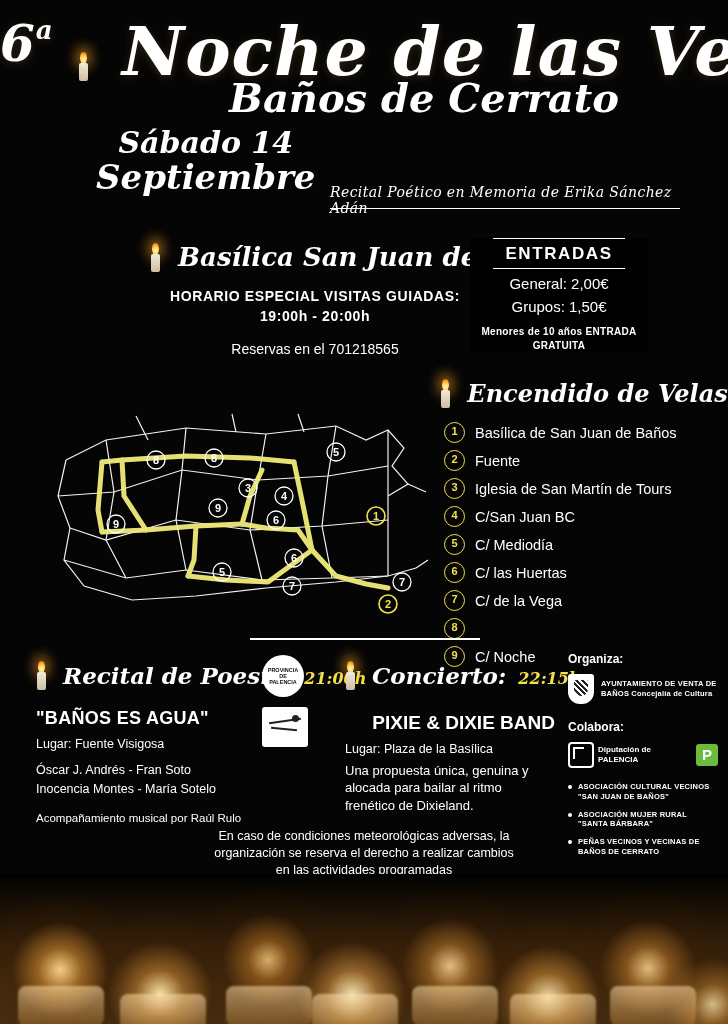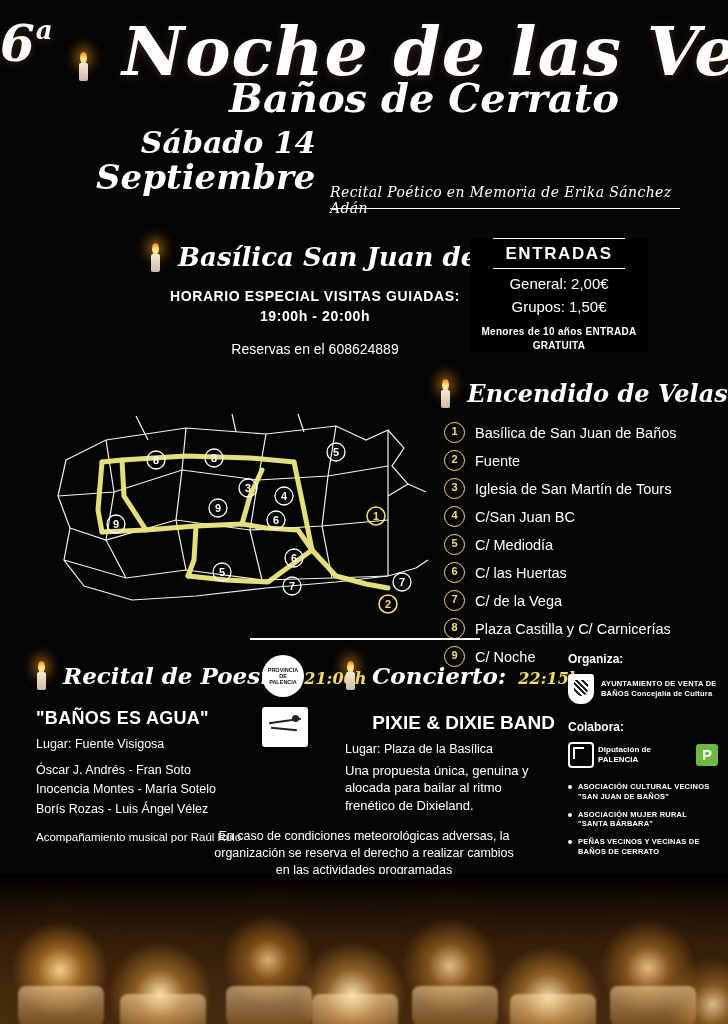--- a/index.html
+++ b/index.html
@@ -87,21 +87,21 @@
     line-height: 1;
     margin-top: -6px;
     padding-left: 120px;
     white-space: nowrap;
   }
 
   .date-block {
     position: absolute;
     top: 128px;
     left: 96px;
-    text-align: right;
+    text-align: center;
     font-family: "DejaVu Serif", serif;
     font-style: italic;
     font-weight: bold;
     line-height: 1.0;
   }
   .date-day { font-size: 30px; }
   .date-month { font-size: 34px; margin-top: 2px; }
 
   .dedication {
     position: absolute;
@@ -421,21 +421,21 @@
 
   <div class="basilica">
     <div class="basilica-title">
       <span class="candle"><span class="flame"></span><span class="body"></span></span>
       <span>Basílica San Juan de Baños</span>
     </div>
     <div class="basilica-schedule">
       <div>HORARIO ESPECIAL VISITAS GUIADAS:</div>
       <div>19:00h - 20:00h</div>
     </div>
-    <div class="basilica-res">Reservas en el 608624889</div>
+    <div class="basilica-res">Reservas en el 701218565</div>
   </div>
 
   <div class="tickets">
     <div class="tickets-title">ENTRADAS</div>
     <div class="tickets-line">General: 2,00€</div>
     <div class="tickets-line">Grupos: 1,50€</div>
     <div class="tickets-note">Menores de 10 años ENTRADA GRATUITA</div>
   </div>
 
   <div class="map">
@@ -529,21 +529,20 @@
       <li>
           <span class="bullet-num">6</span>
           <span>C/ las Huertas</span>
         </li>
       <li>
           <span class="bullet-num">7</span>
           <span>C/ de la Vega</span>
         </li>
       <li>
           <span class="bullet-num">8</span>
-          <span>Plaza Castilla y C/ Carnicerías</span>
         </li>
       <li>
           <span class="bullet-num">9</span>
           <span>C/ Noche</span>
         </li>
     </ol>
   </div>
 
   <div class="rule rule-mid"></div>
 
@@ -551,21 +550,20 @@
     <div class="sec-title">
       <span class="candle"><span class="flame"></span><span class="body"></span></span>
       <span>Recital de Poesía:</span>
       <span class="time">21:00h</span>
     </div>
     <div class="sec-h2">"BAÑOS ES AGUA"</div>
     <div class="sec-place">Lugar: Fuente Visigosa</div>
     <div class="sec-names">
       <div>Óscar J. Andrés - Fran Soto</div>
       <div>Inocencia Montes - María Sotelo</div>
-      <div>Borís Rozas - Luis Ángel Vélez</div>
     </div>
     <div class="sec-accomp">Acompañamiento musical por Raúl Rulo</div>
   </div>
 
   <div class="badges">
     <div class="badge-circle">PROVINCIA DE PALENCIA</div>
     <div class="badge-img">
       <span class="dot"></span>
         <span class="l1"></span>
         <span class="l2"></span>

